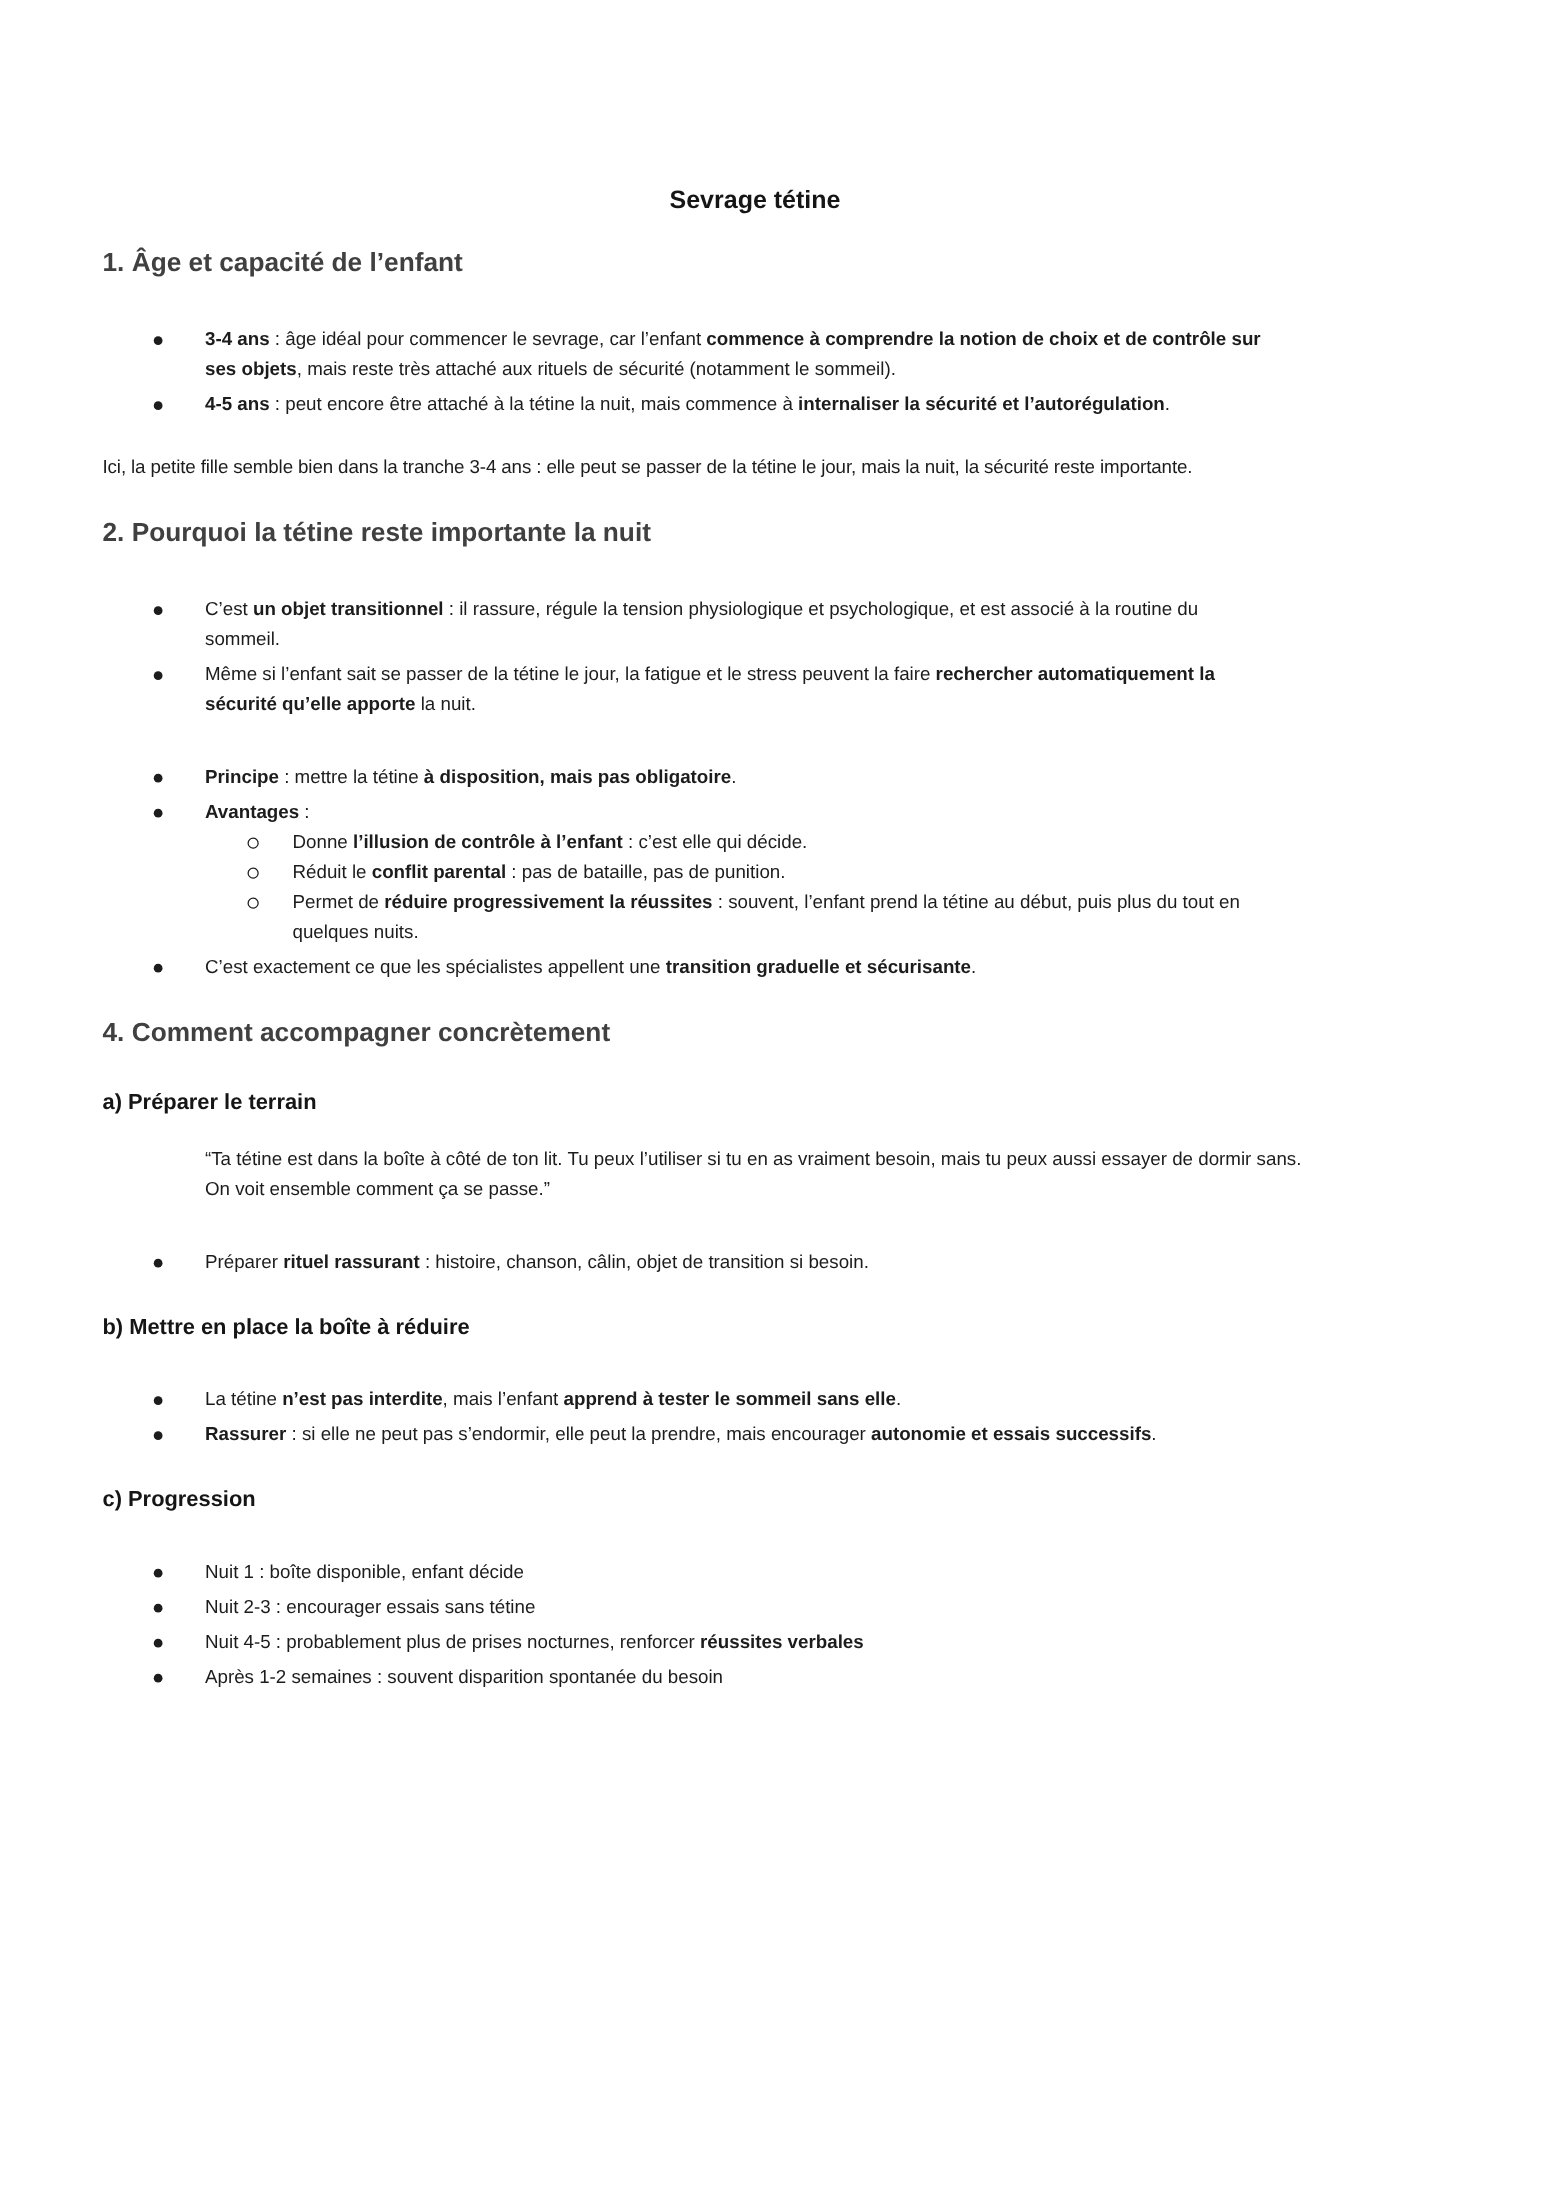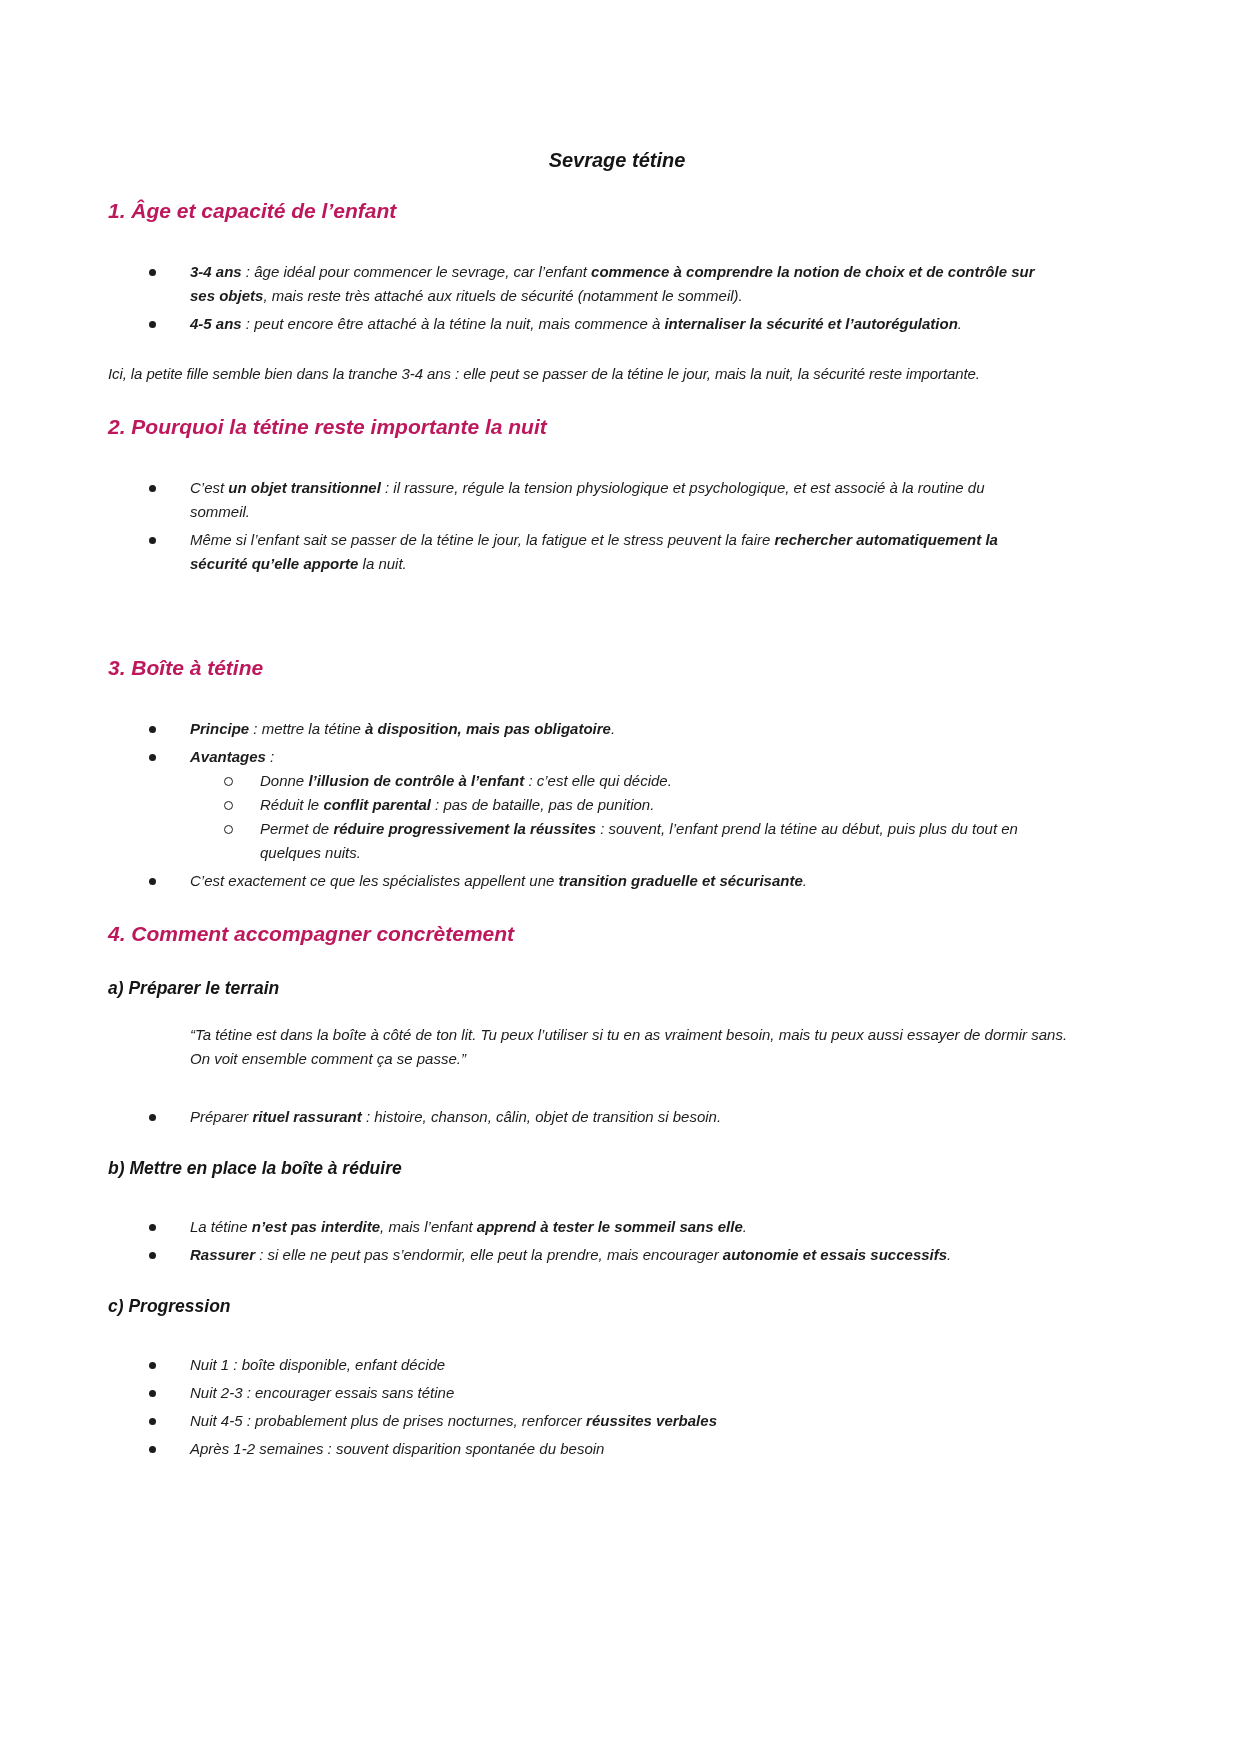--- a/index.html
+++ b/index.html
@@ -6,41 +6,40 @@
   .page {
     position: relative;
     width: 1241px;
     height: 1754px;
     background: #ffffff;
     overflow: hidden;
     font-family: "Liberation Sans", "DejaVu Sans", sans-serif;
     color: #1c1c1c;
   }
   .content {
-    padding: 145px 115px 0 108px;
+    padding: 145px 115px 0 82px;
     font-size: 15px;
     line-height: 24px;
-    font-style: italic;
   }
   strong { font-weight: 700; }
 
   .block-title {
     text-align: center;
     font-size: 20px;
     font-weight: 700;
     line-height: 30px;
     margin: 0;
     color: #151515;
   }
   .block-heading {
     font-size: 21px;
     font-weight: 700;
     line-height: 30px;
     margin-top: 26px;
-    color: #be185d;
+    color: #404040;
   }
   .block-title + .block-heading { margin-top: 21px; }
   .block-heading.gap-large { margin-top: 77px; }
 
   .block-subheading {
     font-size: 17.5px;
     font-weight: 700;
     line-height: 26px;
     margin-top: 26px;
     color: #151515;
@@ -107,21 +106,20 @@
       <ul class="block-list">
         <li><strong>3-4 ans</strong><span> : âge idéal pour commencer le sevrage, car l’enfant </span><strong>commence à comprendre la notion de choix et de contrôle sur ses objets</strong><span>, mais reste très attaché aux rituels de sécurité (notamment le sommeil).</span></li>
         <li><strong>4-5 ans</strong><span> : peut encore être attaché à la tétine la nuit, mais commence à </span><strong>internaliser la sécurité et l’autorégulation</strong><span>.</span></li>
       </ul>
       <div class="block-paragraph"><span>Ici, la petite fille semble bien dans la tranche 3-4 ans : elle peut se passer de la tétine le jour, mais la nuit, la sécurité reste importante.</span></div>
       <div class="block-heading"><strong>2. Pourquoi la tétine reste importante la nuit</strong></div>
       <ul class="block-list">
         <li><span>C’est </span><strong>un objet transitionnel</strong><span> : il rassure, régule la tension physiologique et psychologique, et est associé à la routine du sommeil.</span></li>
         <li><span>Même si l’enfant sait se passer de la tétine le jour, la fatigue et le stress peuvent la faire </span><strong>rechercher automatiquement la sécurité qu’elle apporte</strong><span> la nuit.</span></li>
       </ul>
-      <div class="block-heading gap-large"><strong>3. Boîte à tétine</strong></div>
       <ul class="block-list">
         <li><strong>Principe</strong><span> : mettre la tétine </span><strong>à disposition, mais pas obligatoire</strong><span>.</span></li>
         <li><strong>Avantages</strong><span> :</span><ul class="sub-list">
             <li><span>Donne </span><strong>l’illusion de contrôle à l’enfant</strong><span> : c’est elle qui décide.</span></li>
             <li><span>Réduit le </span><strong>conflit parental</strong><span> : pas de bataille, pas de punition.</span></li>
             <li><span>Permet de </span><strong>réduire progressivement la réussites</strong><span> : souvent, l’enfant prend la tétine au début, puis plus du tout en quelques nuits.</span></li>
           </ul></li>
         <li><span>C’est exactement ce que les spécialistes appellent une </span><strong>transition graduelle et sécurisante</strong><span>.</span></li>
       </ul>
       <div class="block-heading"><strong>4. Comment accompagner concrètement</strong></div>

